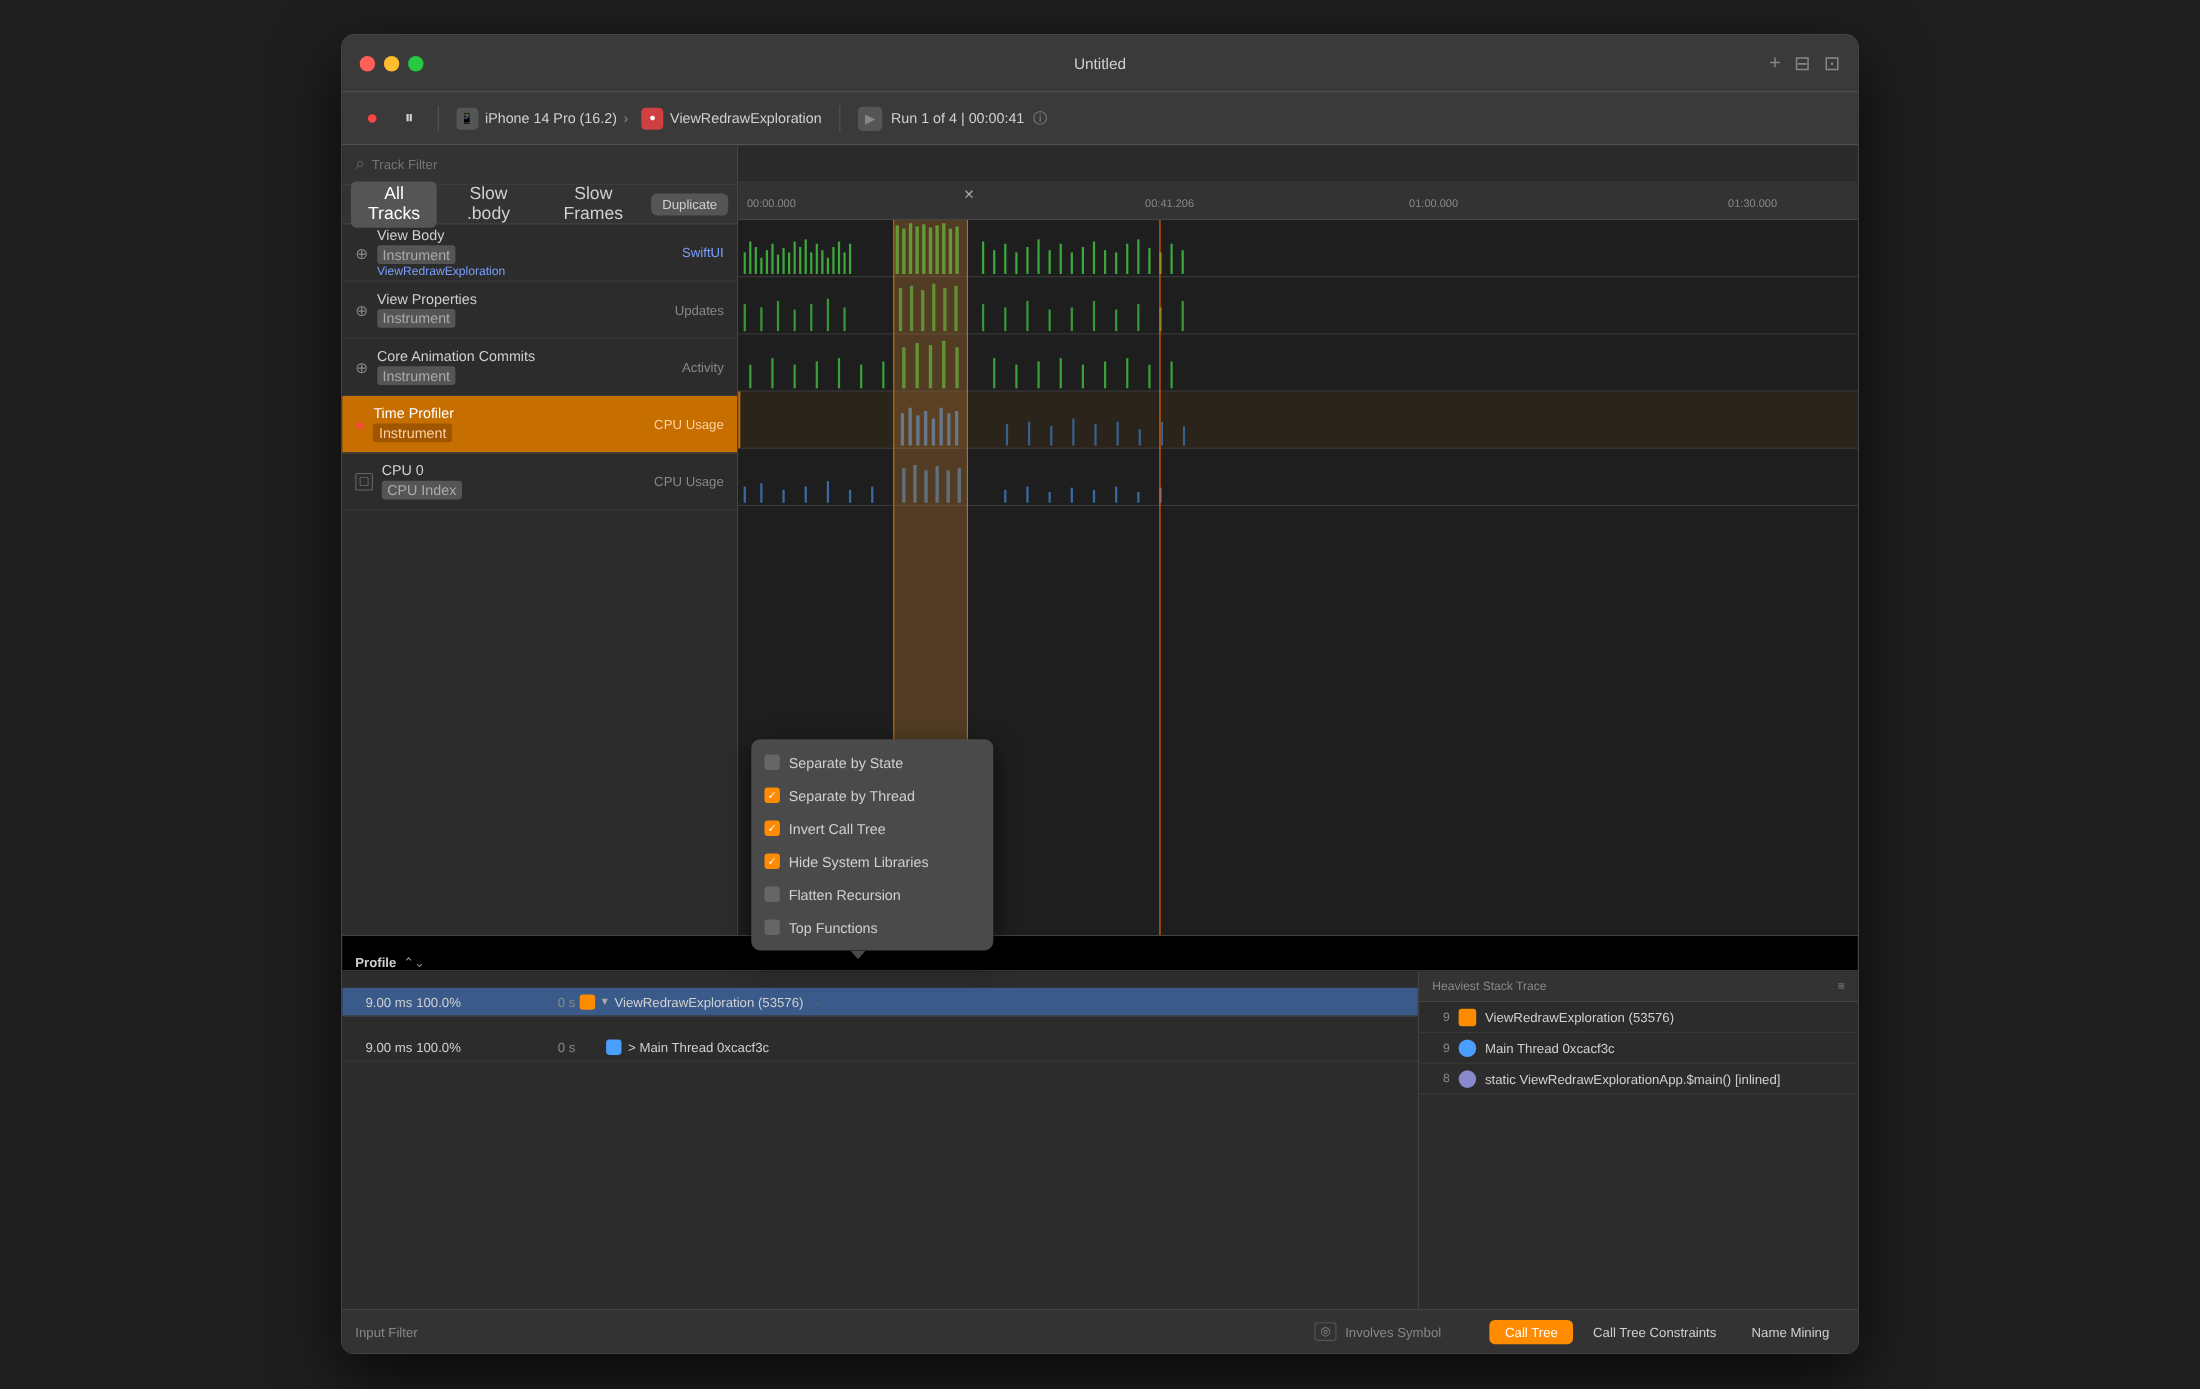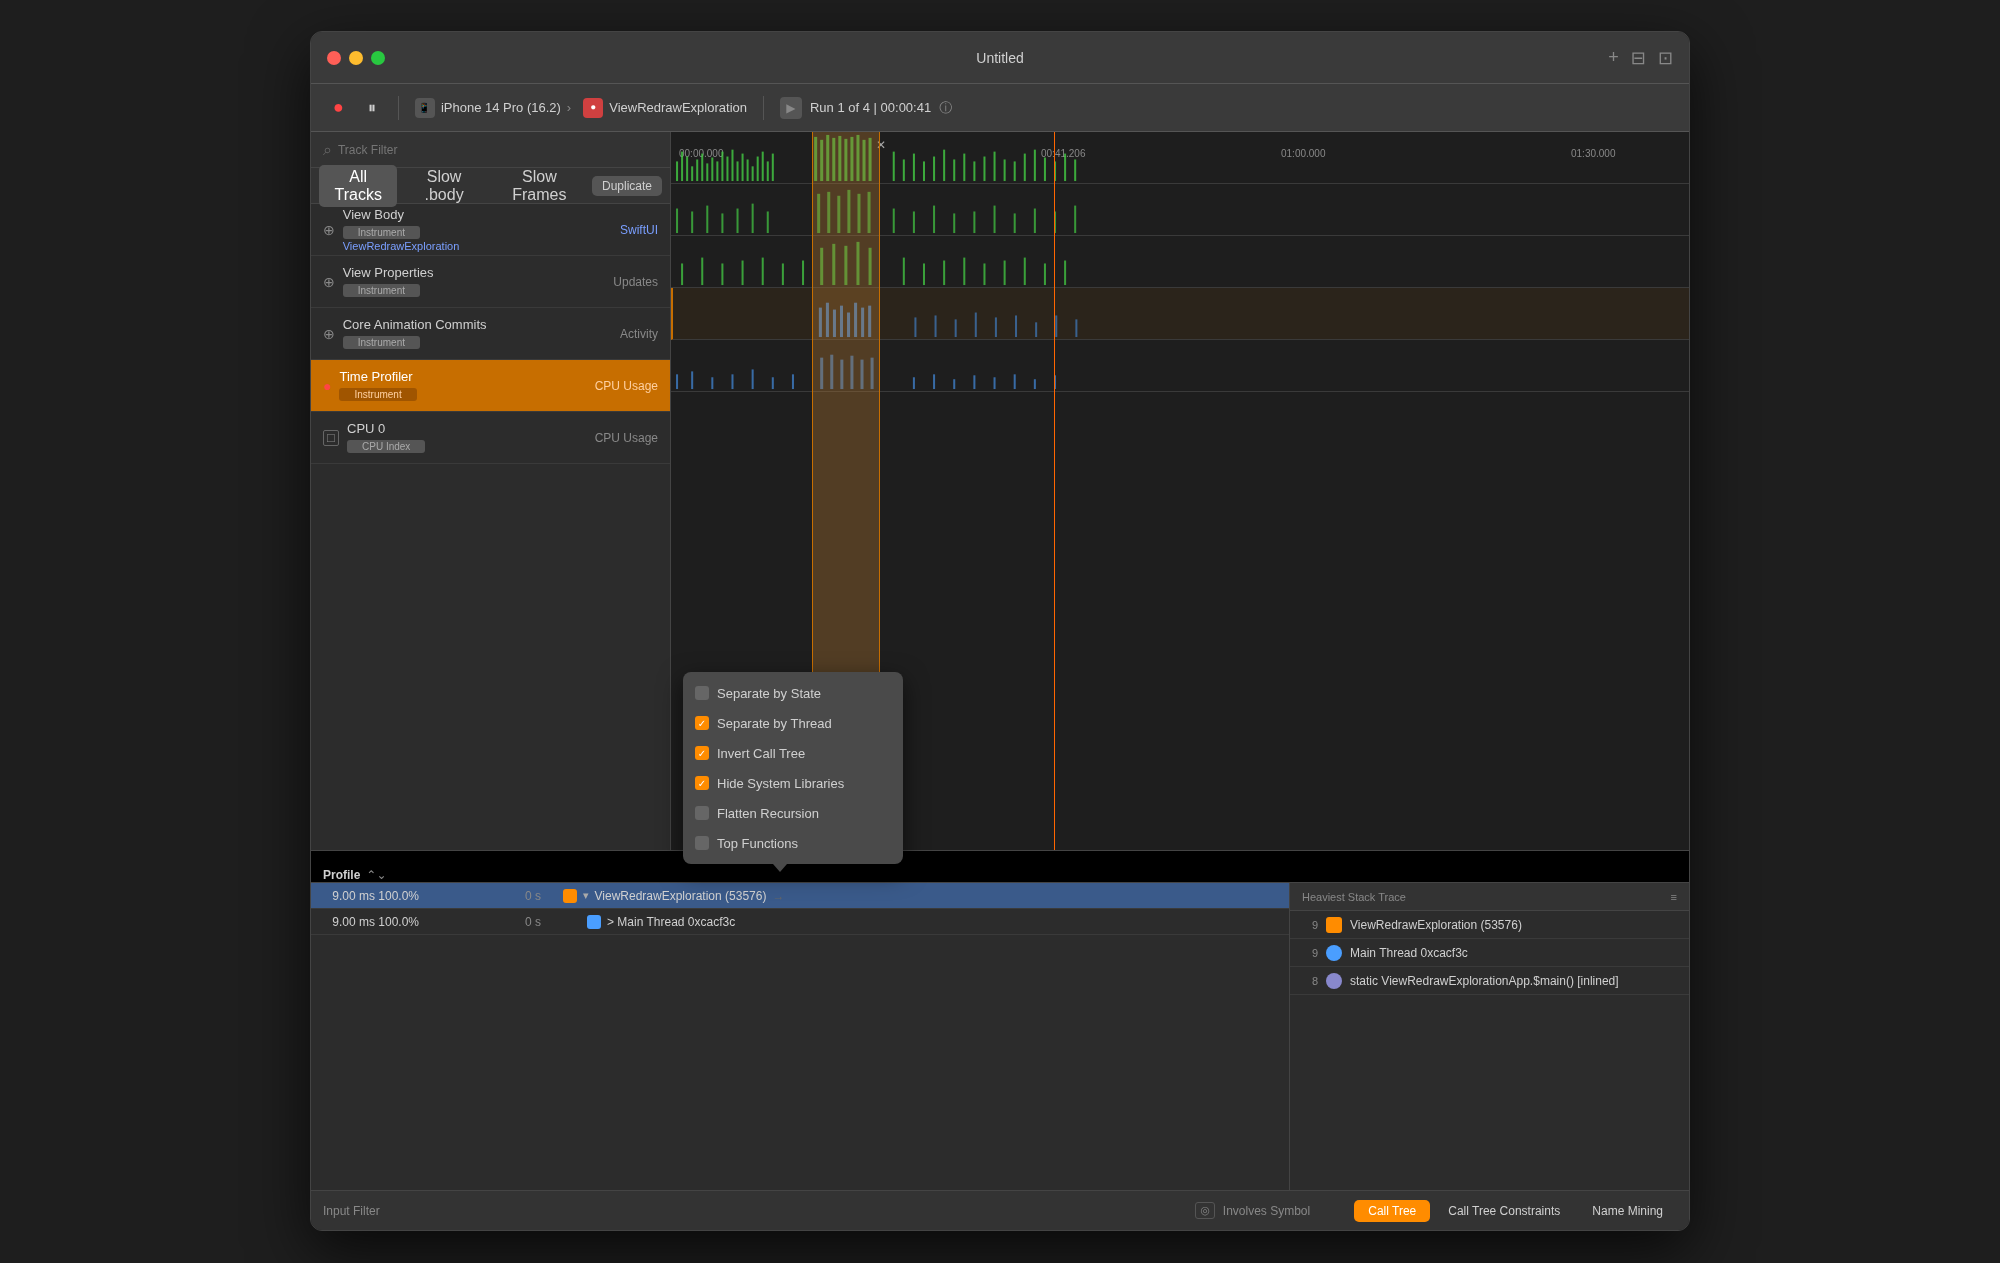--- a/index.html
+++ b/index.html
@@ -214,40 +214,41 @@
     .track-item-name {
       font-size: 13px;
       color: #d0d0d0;
       font-weight: 500;
     }
     .track-item.highlighted .track-item-name { color: #fff; }
     .track-badge {
       display: inline-block;
       background: #555;
       color: #aaa;
-      font-size: 10px;
-      padding: 1px 15px;
+      font-size: 13px;
+      padding: 1px 5px;
       border-radius: 3px;
       margin-top: 2px;
     }
     .track-item.highlighted .track-badge { background: #a05500; color: #ffd0a0; }
     .track-item-value {
       font-size: 12px;
       color: #888;
       text-align: right;
     }
     .track-item.highlighted .track-item-value { color: #ffd0a0; }
 
     
     .timeline-area {
       flex: 1;
       display: flex;
-      flex-direction: row;
+      flex-direction: column;
       overflow: hidden;
       background: #1e1e1e;
+      margin-top: 32px;
     }
 
     .timeline-header {
       height: 36px;
       background: #333;
       display: flex;
       align-items: flex-end;
       padding-bottom: 4px;
       border-bottom: 1px solid #444;
       position: relative;
@@ -345,23 +346,24 @@
     }
     .col-weight { width: 100px; text-align: right; }
     .col-self { width: 100px; text-align: right; }
     .col-symbol { flex: 1; }
 
     .table-row {
       display: flex;
       height: 26px;
       align-items: center;
       padding: 0 8px;
-      gap: 22px;
+      gap: 4px;
       border-bottom: 1px solid #3a3a3a;
       font-size: 12px;
+      margin-top: 15px;
     }
     .table-row.selected { background: #3a5a8a; }
 
     
     .heaviest-panel {
       width: 400px;
       border-left: 1px solid #444;
       background: #2c2c2c;
       display: flex;
       flex-direction: column;

